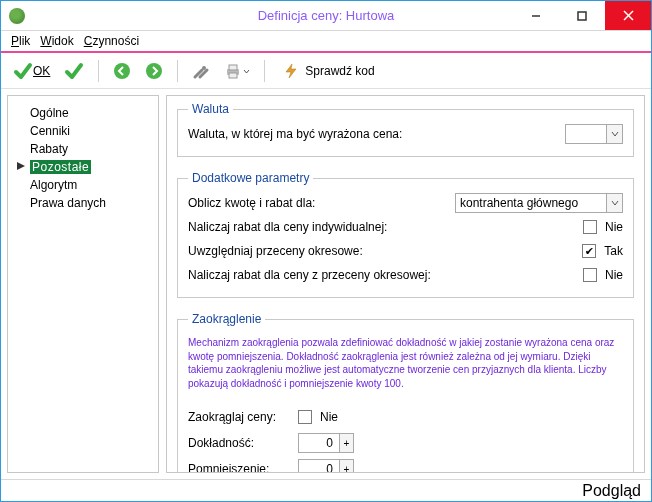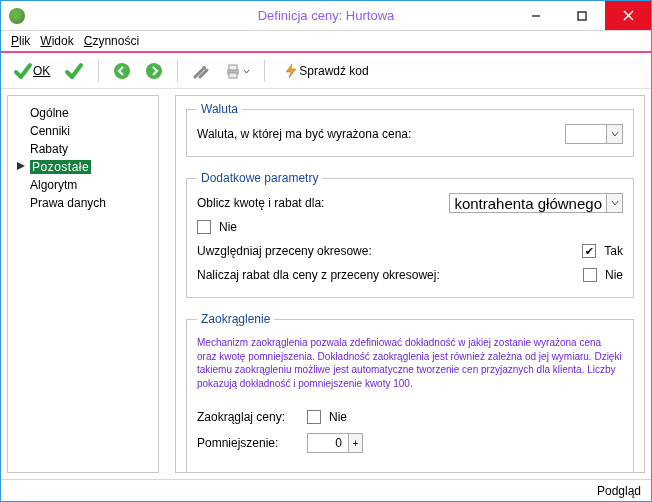--- a/index.html
+++ b/index.html
@@ -70,26 +70,26 @@
     cursor: default;
   }
   .tbtn свг, .tbtn svg { display: block; }
   .tsep {
     width: 1px; height: 22px;
     background: #d0d0d0;
     margin: 0 4px;
   }
   .ok-btn { }
   .ok-btn .lbl { text-decoration: underline; }
-  .sprawdz { gap: 0; padding: 0 8px; }
+  .sprawdz { gap: 6px; padding: 0 8px; }
   .content {
     display: flex;
     height: calc(100% - 30px - 22px - 36px - 22px);
     padding: 6px;
-    gap: 16px;
+    gap: 7px;
     justify-content: space-between;
   }
   .nav {
     width: 152px;
     border: 1px solid #c7c7c7;
     padding: 8px 4px;
     background: #fff;
   }
   .nav-row {
     display: flex; align-items: center;
@@ -130,21 +130,21 @@
     height: 24px;
   }
   .row .lab { flex: 1; }
   .combo {
     display: inline-flex;
     align-items: center;
     border: 1px solid #a9a9a9;
     background: #fff;
     height: 20px;
   }
-  .combo .cval { padding: 0 4px; min-width: 40px; font-size: 15px; }
+  .combo .cval { padding: 0 4px; min-width: 40px; font-size: 12px; }
   .combo .cbtn {
     width: 16px; height: 18px;
     border-left: 1px solid #a9a9a9;
     display: flex; align-items: center; justify-content: center;
     background: #f4f4f4;
   }
   .combo.wide .cval { min-width: 150px; }
   .chk {
     display: inline-flex; align-items: center; gap: 8px;
     height: 20px;
@@ -179,21 +179,21 @@
     line-height: 1.35;
     margin: 4px 0 14px 0;
   }
   .statusbar {
     height: 22px;
     border-top: 1px solid #d8d8d8;
     display: flex;
     align-items: center;
     justify-content: flex-end;
     padding: 0 10px;
-    font-size: 12px;
+    font-size: 16px;
   }
   .rounding-row { display:flex; align-items:center; height:26px; }
   .rounding-row .lab { width: 110px; }
 </style>
 </head>
 <body>
 
 <div class="titlebar">
   <div class="title-icon"></div>
   <div class="title-text">Definicja ceny: Hurtowa</div>
@@ -326,20 +326,21 @@
           <span class="cval">kontrahenta głównego</span>
           <span class="cbtn">
             <svg width="8" height="8">
                 <polyline points="1,2 4,6 7,2" fill="none" stroke="#555" stroke-width="1"></polyline>
               </svg>
           </span>
         </span>
       </div>
 
       <div class="row">
+        <span class="lab">Naliczaj rabat dla ceny indywidualnej:</span>
         <span class="chk">
           <span class="box"></span>
           <span>Nie</span>
         </span>
       </div>
 
       <div class="row">
         <span class="lab">Uwzględniaj przeceny okresowe:</span>
         <span class="chk">
           <span class="box">✔</span>
@@ -361,20 +362,27 @@
       <div class="desc">Mechanizm zaokrąglenia pozwala zdefiniować dokładność w jakiej zostanie wyrażona cena oraz kwotę pomniejszenia. Dokładność zaokrąglenia jest również zależna od jej wymiaru. Dzięki takiemu zaokrągleniu możliwe jest automatyczne tworzenie cen przyjaznych dla klienta. Liczby pokazują dokładność i pomniejszenie kwoty 100.</div>
 
       <div class="rounding-row">
         <span class="lab">Zaokrąglaj ceny:</span>
         <span class="chk">
           <span class="box"></span>
           <span>Nie</span>
         </span>
       </div>
 
+      <div class="rounding-row">
+        <span class="lab">Dokładność:</span>
+        <span class="spinner">
+          <span class="sval">0</span>
+          <span class="sbtn">+</span>
+        </span>
+      </div>
 
       <div class="rounding-row">
         <span class="lab">Pomniejszenie:</span>
         <span class="spinner">
           <span class="sval">0</span>
           <span class="sbtn">+</span>
         </span>
       </div>
     </fieldset>
 

